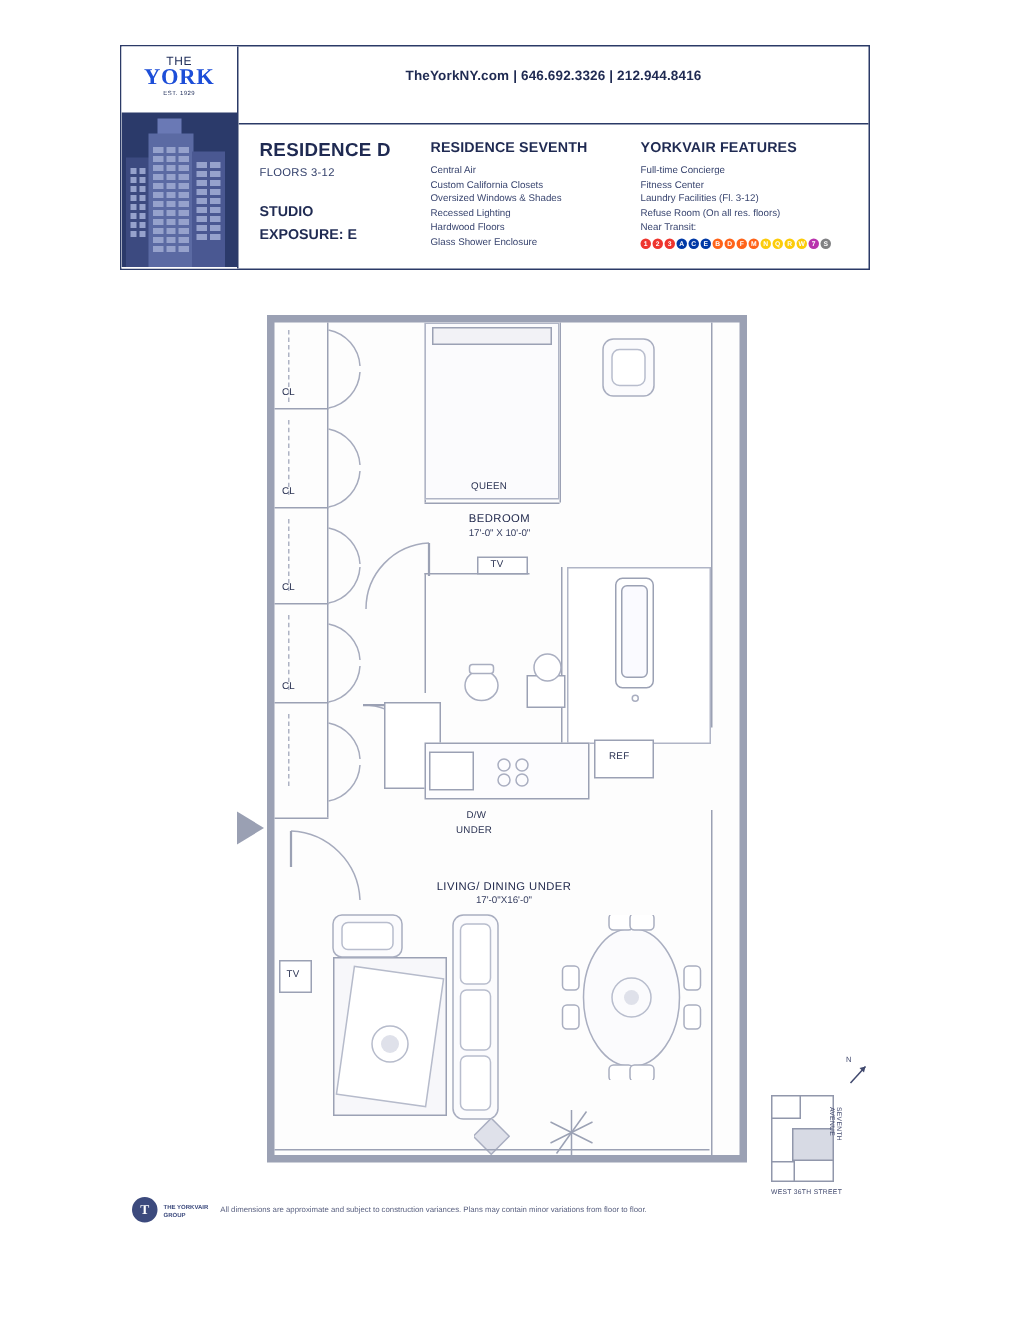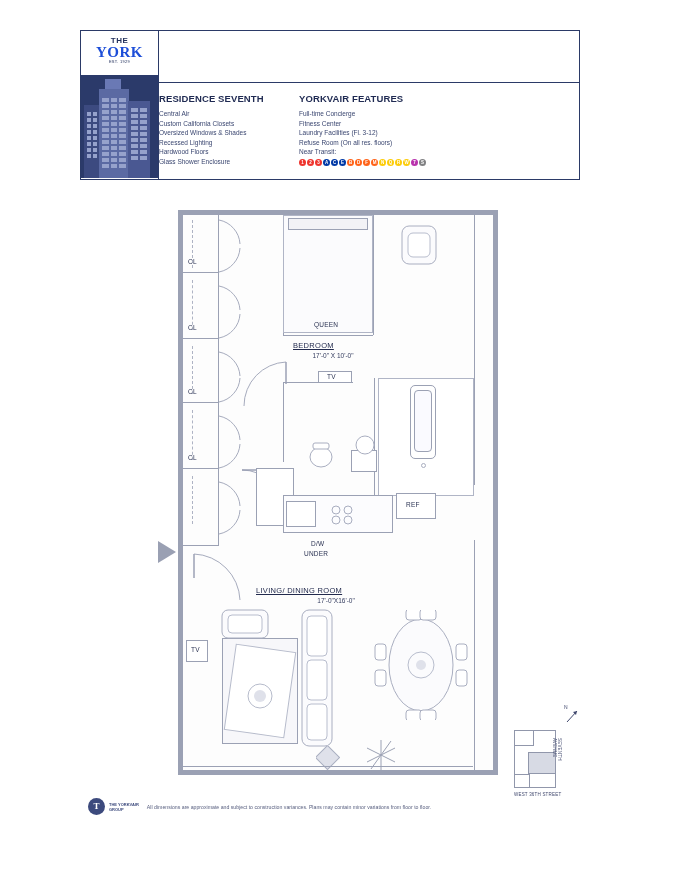--- a/index.html
+++ b/index.html
@@ -31,21 +31,21 @@
     position: relative;
     overflow: hidden;
   }
   .logo-title {
     text-align: center;
     padding-top: 6px;
     line-height: 1.0;
   }
   .logo-the {
     font-size: 8px;
-    font-weight: bold;
+    font-weight: normal;
     letter-spacing: 0.5px;
     color: #22305c;
   }
   .logo-york {
     font-size: 15px;
     font-weight: bold;
     letter-spacing: 0.5px;
     color: #1d4ed8;
     font-family: "Liberation Serif", serif;
   }
@@ -218,21 +218,21 @@
     color: #2b3353;
     letter-spacing: 0.2px;
     white-space: nowrap;
   }
   .lbl-room {
     position: absolute;
     font-size: 7.5px;
     color: #222a4d;
     letter-spacing: 0.3px;
     white-space: nowrap;
-    text-decoration: underline;
+    text-align: center;
   }
   .lbl-dim {
     position: absolute;
     font-size: 6.5px;
     color: #333b5e;
     white-space: nowrap;
     text-align: center;
   }
   .box-outline {
     position: absolute;
@@ -403,23 +403,30 @@
               <div class="win"></div>
             <div class="win"></div>
               <div class="win"></div>
           </div>
         </div>
       </div>
     </div>
 
     <div class="header-right">
       <div class="addr-block">
+        <div class="addr-line2">TheYorkNY.com | 646.692.3326 | 212.944.8416</div>
       </div>
       <div class="info-row">
 
+        <div class="col-res">
+          <div class="res-title">RESIDENCE D</div>
+          <div class="res-floors">FLOORS  3-12</div>
+          <div class="res-studio">STUDIO</div>
+          <div class="res-exposure">EXPOSURE: E</div>
+        </div>
 
         <div class="col-feat">
           <div class="feat-head">RESIDENCE SEVENTH</div>
           <ul class="feat-list">
             <li>Central Air</li>
             <li>Custom California Closets</li>
             <li>Oversized Windows &amp; Shades</li>
             <li>Recessed Lighting</li>
             <li>Hardwood Floors</li>
             <li>Glass Shower Enclosure</li>
@@ -565,21 +572,21 @@
       <div class="lbl" style="left:228px; top:291px;">REF</div>
 
       <div class="lbl" style="left:133px; top:330px;">D/W</div>
       <div class="lbl" style="left:126px; top:340px;">UNDER</div>
 
       <svg style="position:absolute; left:10px; top:340px; width:60px; height:60px;">
         <path d="M6,4 A48,48 0 0 1 52,50" fill="none" stroke="#a6abbd" stroke-width="1"></path>
         <line x1="6" y1="4" x2="6" y2="28" stroke="#9ba1b4" stroke-width="1.5"></line>
       </svg>
 
-      <div class="lbl-room" style="left:78px; top:376px; width:160px;">LIVING/ DINING ROOM</div>
+      <div class="lbl-room" style="left:78px; top:376px; width:160px;">LIVING/ DINING UNDER</div>
       <div class="lbl-dim" style="left:78px; top:387px; width:160px;">17'-0"X16'-0"</div>
 
       <div class="box-outline" style="left:8px; top:430px; width:22px; height:22px;"></div>
       <div class="lbl" style="left:13px; top:436px;">TV</div>
 
       <div class="box-outline" style="left:44px; top:428px; width:76px; height:106px; background:#f7f7fa;"></div>
       <svg style="position:absolute; left:44px; top:428px; width:76px; height:106px;">
         <rect x="8" y="10" width="60" height="86" fill="#fff" stroke="#b6bbcb" stroke-width="1" transform="rotate(8 38 53)"></rect>
         <circle cx="38" cy="58" r="12" fill="none" stroke="#b6bbcb" stroke-width="1"></circle>
         <circle cx="38" cy="58" r="6" fill="#dfe1ea"></circle>

